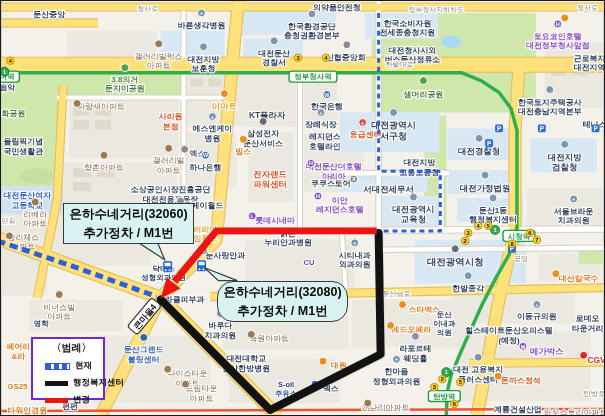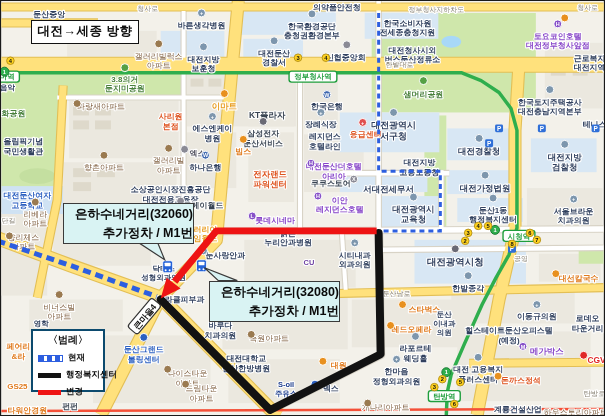--- a/index.html
+++ b/index.html
@@ -1,25 +1,25 @@
 <!DOCTYPE html>
 <html><head>
 <meta charset="utf-8">
 <style>
   html,body{margin:0;padding:0;background:#ffffff;font-family:"Liberation Sans","DejaVu Sans",sans-serif;}
   #stage{position:relative;width:605px;height:416px;border:1.5px solid #1a1a1a;box-sizing:border-box;overflow:hidden;background:#a3a3a3;}
   #map-svg{position:absolute;left:0;top:0;width:100%;height:100%;}
   .overlay{position:absolute;z-index:5;}
   #title-box{left:30px;top:19px;width:106px;height:22px;background:#ffffff;border:1.6px solid #111;
     font-size:12.5px;font-weight:bold;text-align:center;line-height:21px;color:#111;letter-spacing:0.5px;}
-  .callout{background:#d9f3f3;border:1.5px solid #3a3a3a;width:131px;height:41px;text-align:right;
+  .callout{background:#d9f3f3;border:1.5px solid #3a3a3a;width:131px;height:41px;text-align:center;
     font-size:12.5px;font-weight:bold;color:#0a0a0a;line-height:19px;padding-top:1px;box-sizing:border-box;}
   #callout-32060{left:62px;top:202px;}
-  #callout-32080{left:208px;top:280px;}
-  #legend{left:30px;top:328px;width:74px;height:63px;background:#ffffff;border:2px solid #0c4a6e;box-sizing:border-box;}
+  #callout-32080{left:216px;top:280px;border-radius:16px;}
+  #legend{left:30px;top:336px;width:74px;height:63px;background:#ffffff;border:2px solid #6d28d9;box-sizing:border-box;padding-left:7px;}
   #legend .lg-head{font-size:10px;font-weight:bold;text-align:center;margin-top:2px;color:#111;}
   .lg-row{display:flex;align-items:center;margin:5px 4px 0 5px;}
   .lg-swatch{width:23px;height:6px;margin-right:5px;flex:none;}
   .lg-current{background:repeating-linear-gradient(90deg,#2d5fe0 0 5px,#ffffff 5px 8px);border:1px solid #2d5fe0;height:5px;}
   .lg-cut{background:#121212;height:5px;}
   .lg-changed{background:#ee1414;height:5px;}
   .lg-label{font-size:8.5px;font-weight:bold;color:#111;white-space:nowrap;}
 </style>
 </head>
 <body>
@@ -397,23 +397,20 @@
           <circle cx="3" cy="9.5" r="1" fill="#ffffff"></circle>
           <circle cx="7" cy="9.5" r="1" fill="#ffffff"></circle>
         </g>
       </g>
       <g>
         <polygon points="138,243 157,243 164,260" fill="#d9f3f3" stroke="#3a3a3a" stroke-width="1.2"></polygon>
         <polygon points="218,281 237,281 204,268" fill="#d9f3f3" stroke="#3a3a3a" stroke-width="1.2"></polygon>
       </g>
     </svg>
 
-  <div id="title-box" class="overlay">
-    <span>대전→세종 방향</span>
-  </div>
 
   <div id="callout-32060" class="callout overlay">
     <div>은하수네거리(32060)</div>
     <div>추가정차 / M1번</div>
   </div>
 
   <div id="callout-32080" class="callout overlay">
     <div>은하수네거리(32080)</div>
     <div>추가정차 / M1번</div>
   </div>

